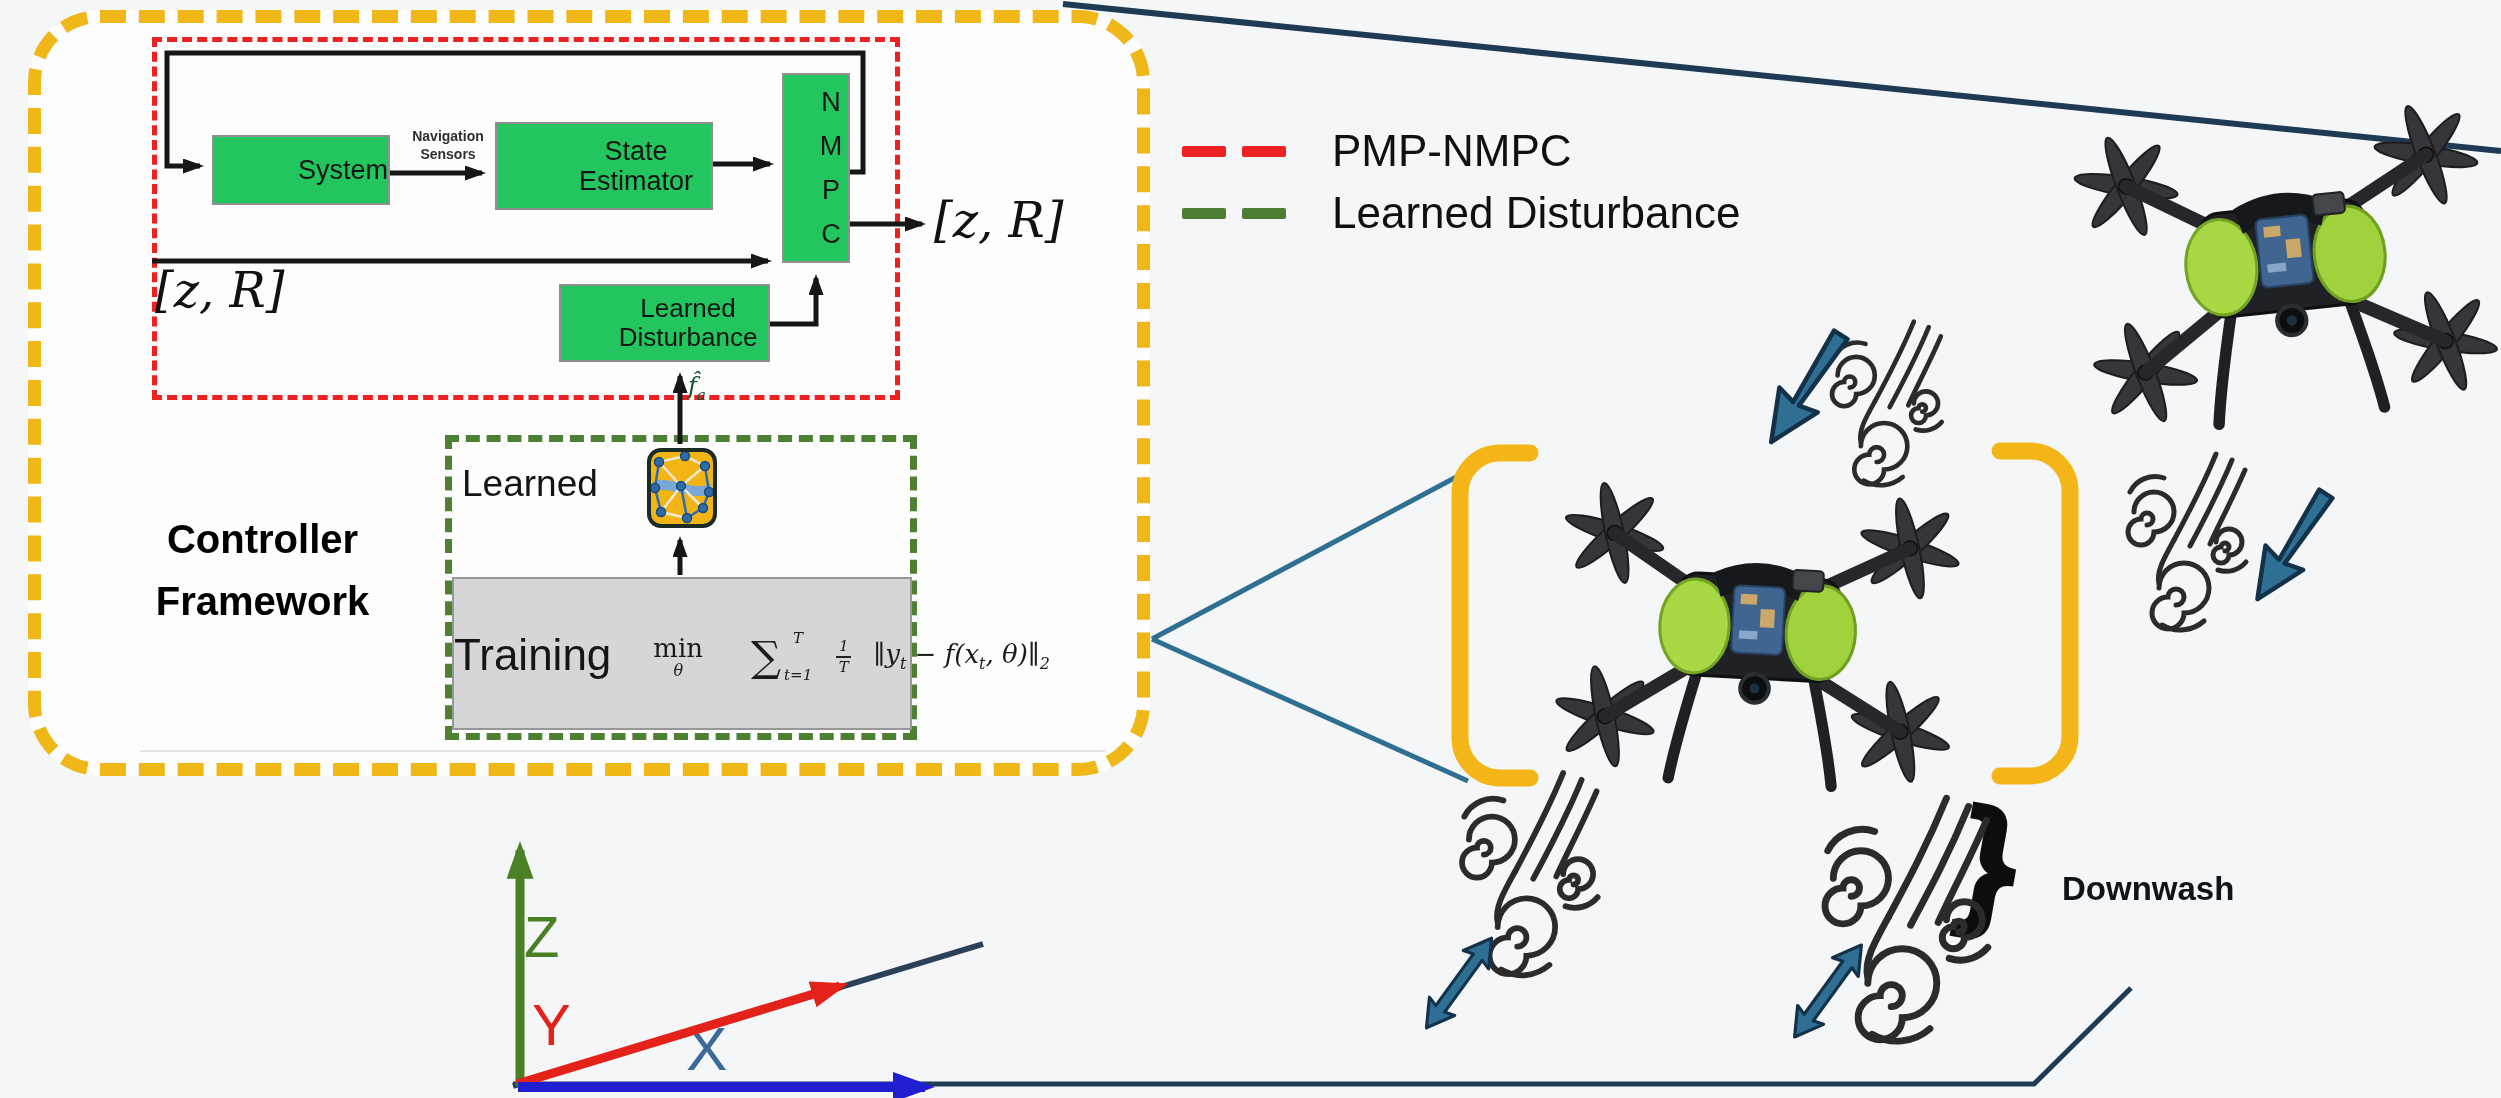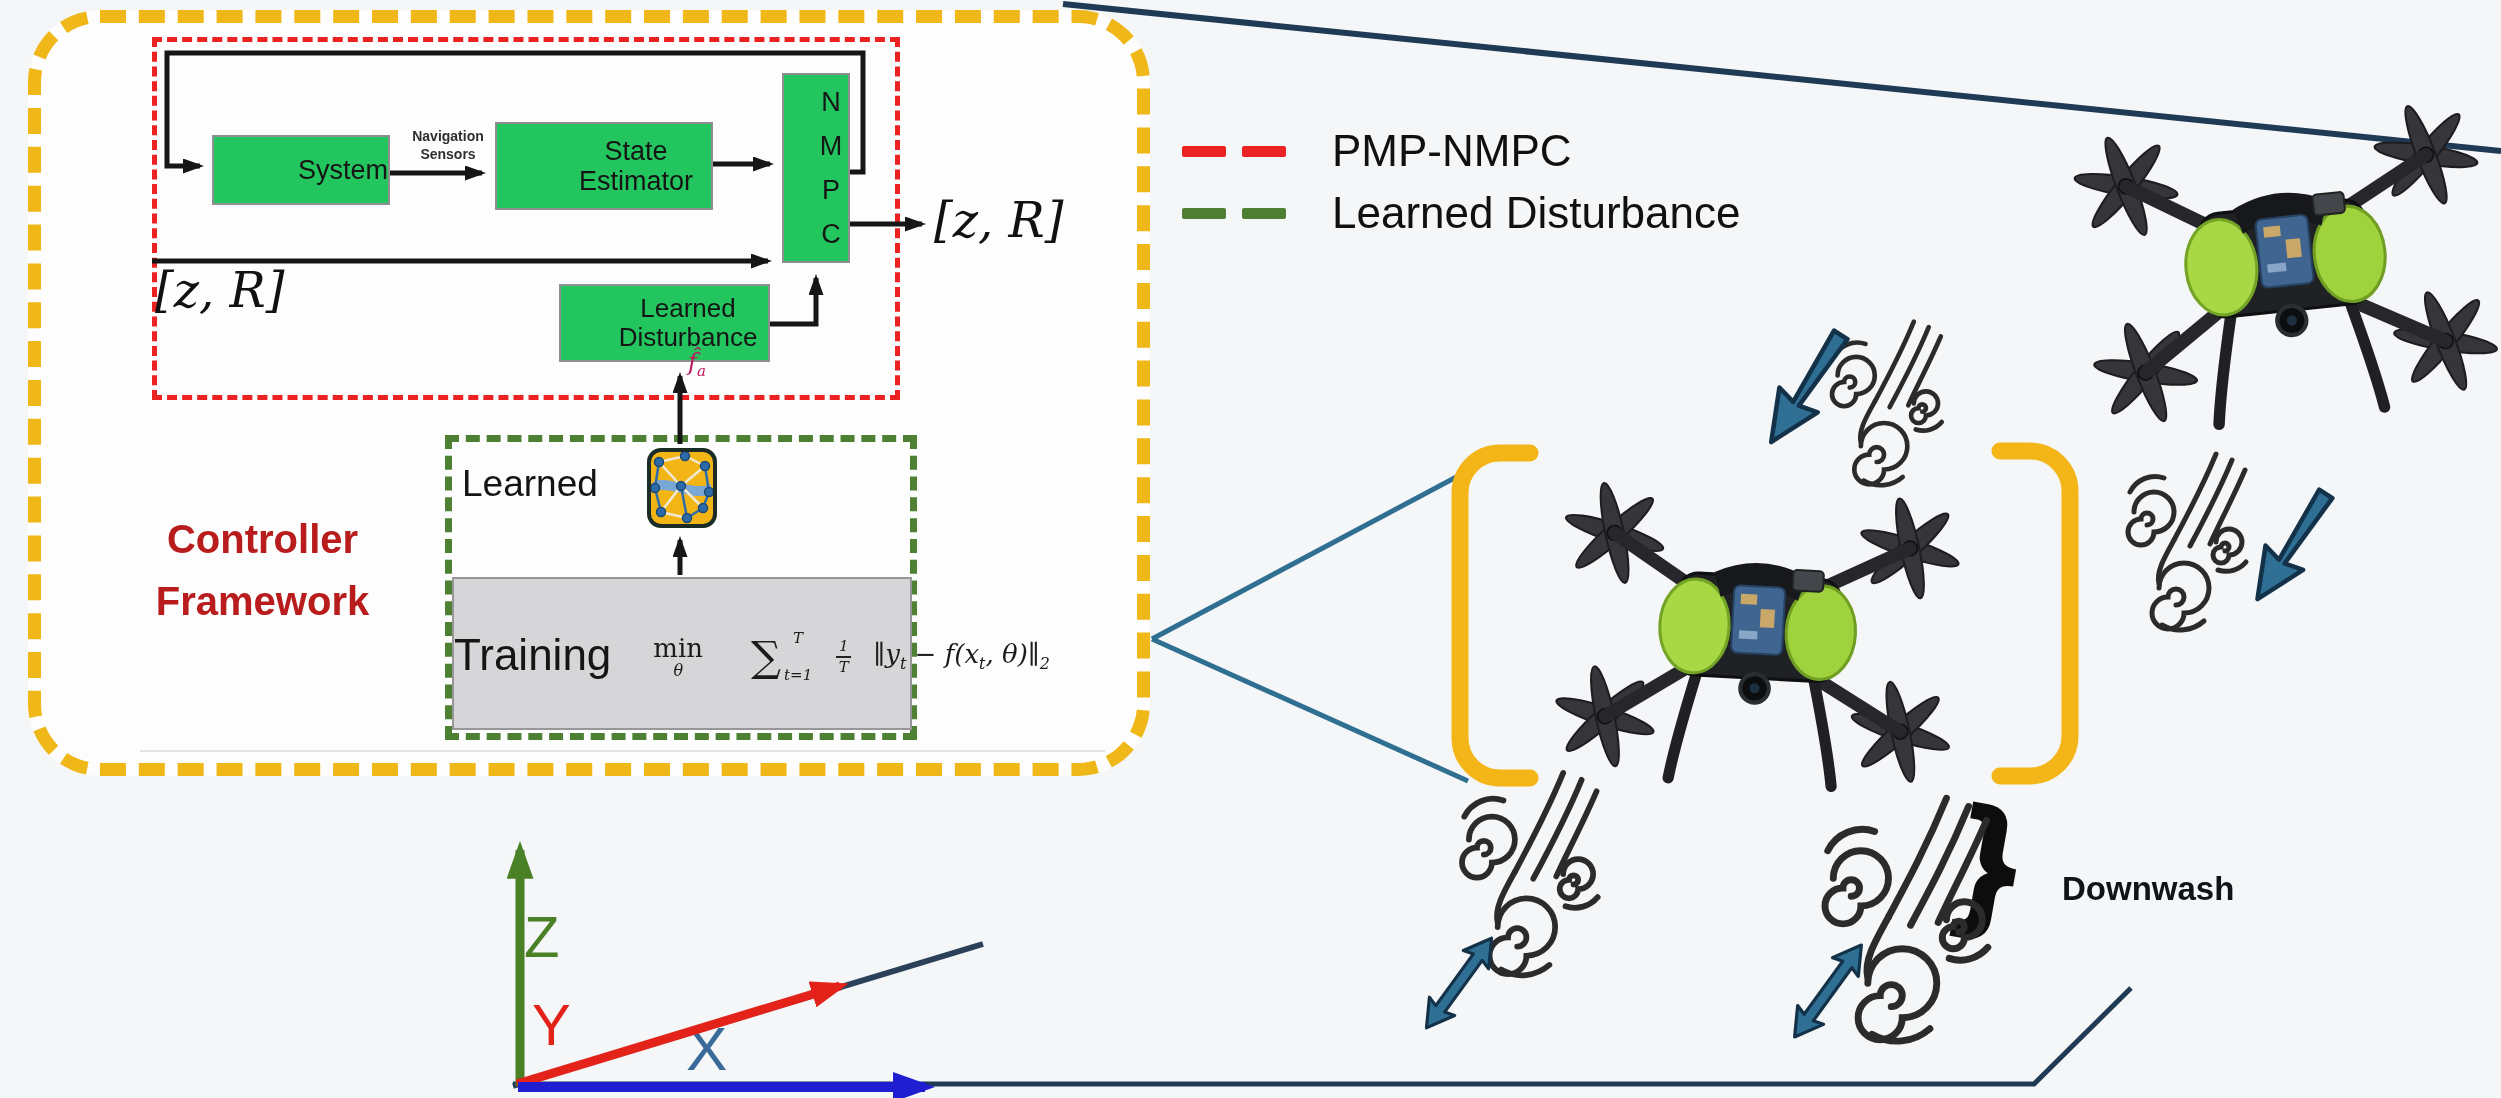--- a/index.html
+++ b/index.html
@@ -116,29 +116,29 @@
         <circle cx="58" cy="40" r="4.5"></circle>
       <circle cx="10" cy="60" r="4.5"></circle>
         <circle cx="36" cy="66" r="4.5"></circle>
         <circle cx="52" cy="56" r="4.5"></circle>
     </g>
   </svg>
 </div>
 
 <div class="abs" style="left:462px;top:463px;width:170px;font-size:37px;color:#141414;">Learned</div>
 
-<div class="abs" style="left:85px;top:508px;width:355px;font-size:40px;font-weight:bold;color:#b91c1c;text-align:center;line-height:1.55;">Controller Framework</div>
+<div class="abs" style="left:85px;top:508px;width:355px;font-size:40px;font-weight:bold;color:#000000;text-align:center;line-height:1.55;">Controller Framework</div>
 
 <div class="abs" style="left:396px;top:128px;width:104px;font-size:14px;font-weight:bold;color:#2f2f2f;text-align:center;line-height:1.25;">Navigation Sensors</div>
 
 <div class="abs serif" style="left:155px;top:262px;font-size:48px;color:#111;">[z, R]</div>
 
 <div class="abs serif" style="left:934px;top:192px;font-size:48px;color:#111;">[z, R]</div>
 
-<div class="abs serif" style="left:688px;top:348px;font-size:24px;color:#be185d;">
+<div class="abs serif" style="left:688px;top:372px;font-size:24px;color:#14532d;">
   <span>f̂</span><sub style="font-size:15px;">a</sub>
 </div>
 
 <div class="abs" style="left:1182px;top:122px;">
   <div class="legend-row">
     <span class="dashes">
       <span class="dash red"></span>
         <span class="dash red"></span>
     </span>
     <span class="legend-label">PMP-NMPC</span>

